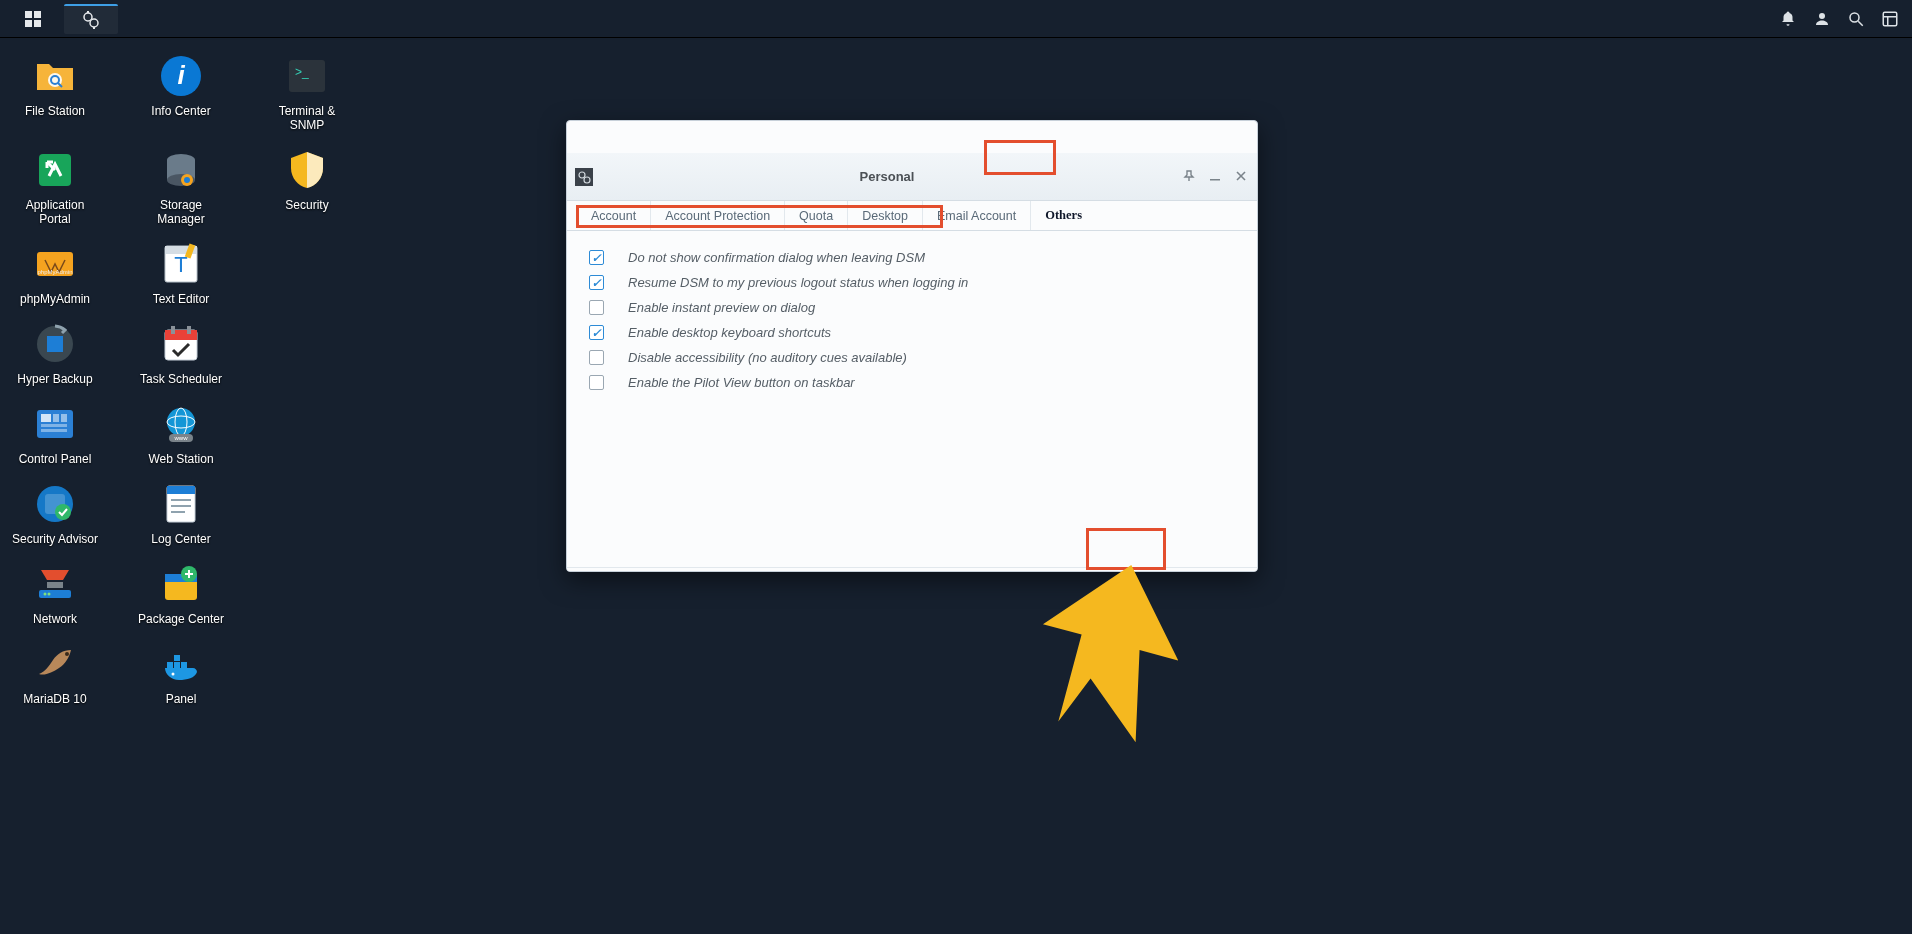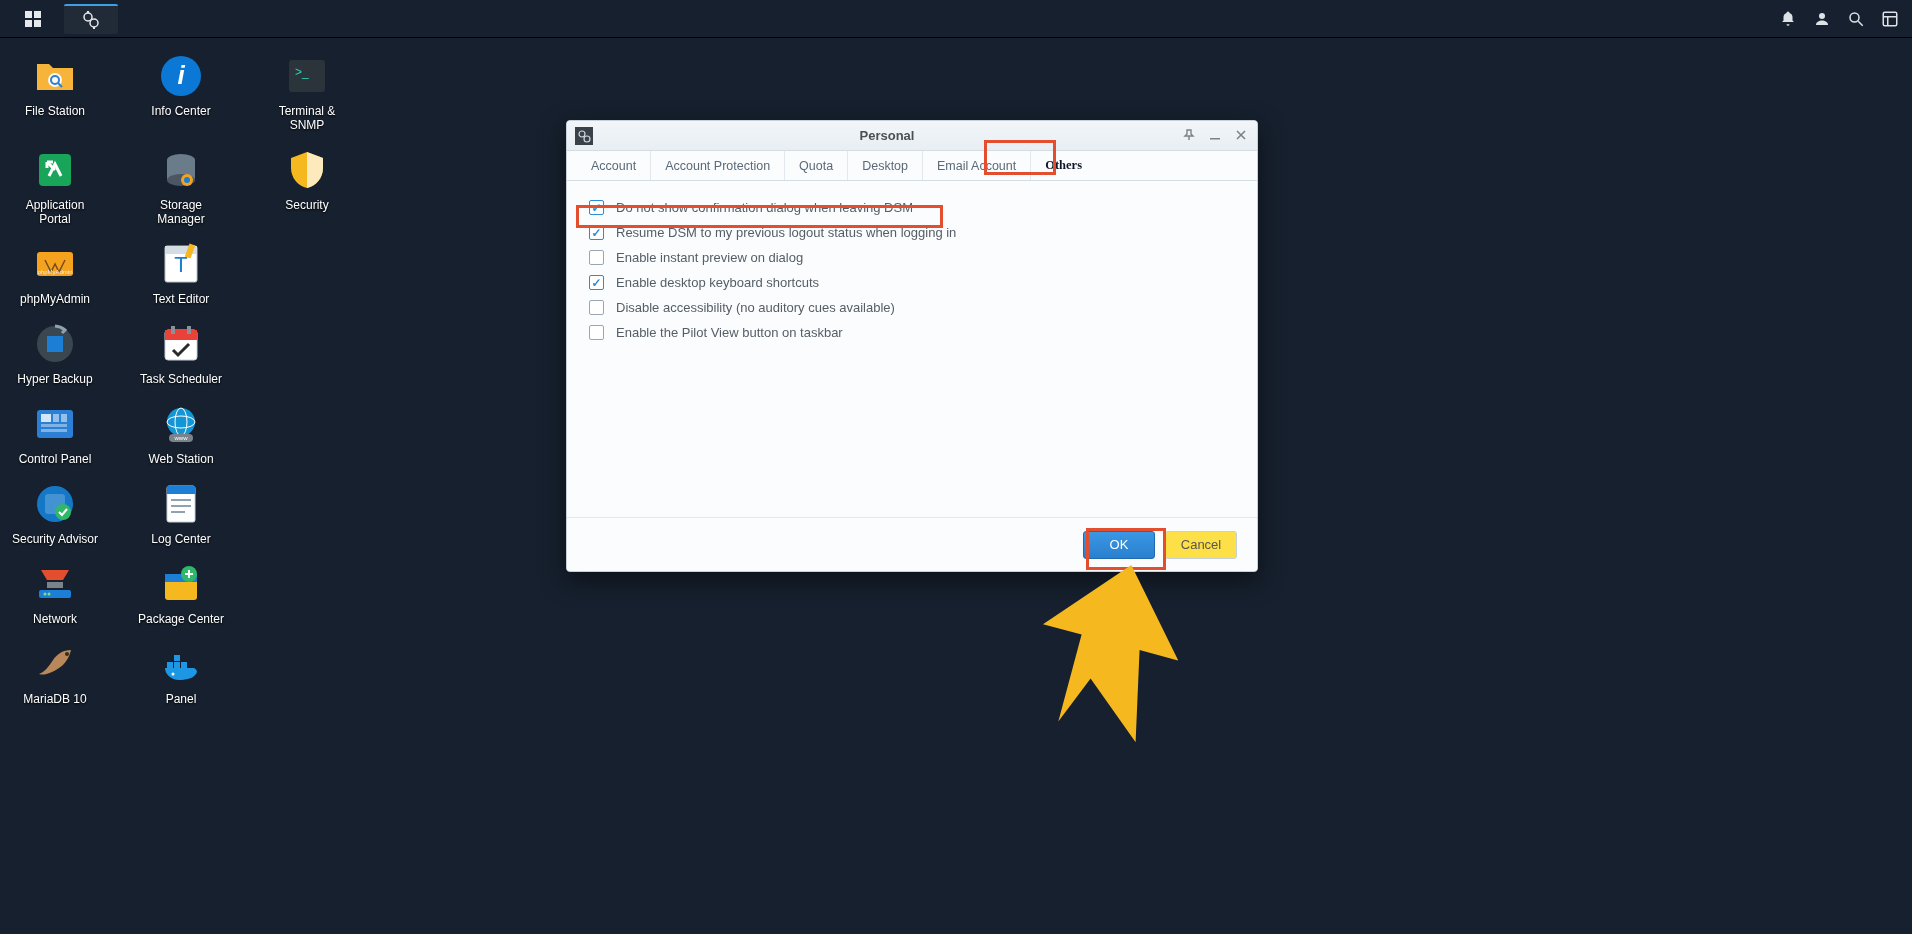--- a/index.html
+++ b/index.html
@@ -16,34 +16,34 @@
 
 .desktop { position: relative; padding: 14px 10px; }
 .icon-grid { display: flex; flex-direction: column; gap: 14px; }
 .icon-row { display: flex; gap: 36px; }
 .desktop-icon { width: 90px; display:flex; flex-direction:column; align-items:center; cursor:pointer; }
 .desktop-icon .icon-box { width: 48px; height: 48px; border-radius: 6px; display:flex; align-items:center; justify-content:center; margin-bottom:4px; }
 .desktop-icon .icon-label { color:#fff; font-size:12px; text-align:center; line-height:14px; text-shadow: 0 1px 2px #000; }
 
 
 .window { position: absolute; left: 566px; top: 120px; width: 692px; height: 452px; background: #fbfcfd; border: 1px solid #c7d0d9; border-radius: 4px; box-shadow: 0 8px 24px rgba(0,0,0,0.5); overflow:hidden; }
-.window-titlebar { height: 30px; background: linear-gradient(#f2f6f9,#e8eef3); display:flex; align-items:center; padding:0 8px; border-bottom:1px solid #d5dde4; }
+.window-titlebar { height: 48px; background: linear-gradient(#f2f6f9,#e8eef3); display:flex; align-items:center; padding:0 8px; border-bottom:1px solid #d5dde4;margin-top:32px; }
 .window-title-icon { width:18px; height:18px; }
 .window-title { flex:1; text-align:center; font-size:13px; font-weight:bold; color:#4b5055; }
 .window-controls { display:flex; gap:10px; color:#7a838a; }
 .window-controls span { cursor:pointer; width:16px; text-align:center; }
 
 .window-tabs { height: 30px; display:flex; border-bottom:1px solid #d5dde4; padding: 0 10px; }
 .tab { padding: 0 14px; font-size: 12.5px; color:#5a6a78; display:flex; align-items:center; border-right:1px solid #e2e8ed; cursor:pointer; position:relative; }
 .tab:last-child { border-right:none; }
 .tab.active { color:#0f172a; font-weight:bold;font-family:Liberation Serif, serif; }
 .tab.active::after { content:''; position:absolute; bottom:-6px; left:50%; transform:translateX(-50%); border:5px solid transparent; border-bottom-color:#fbfcfd; }
 
 .window-body { padding: 14px 22px 10px 22px; height: 336px; }
-.checkrow { display:flex; align-items:center; gap:12px; font-size:13px; color:#555e66; padding: 5px 0; }
+.checkrow { display:flex; align-items:center; gap:24px; font-size:13px; color:#555e66; padding: 5px 0; font-style: italic; }
 .checkbox { width:15px; height:15px; border:1px solid #9aa7b2; border-radius:2px; background:#fff; display:flex; align-items:center; justify-content:center; cursor:pointer; flex-shrink:0; }
 .checkbox.checked { border-color:#2d8bd6; }
 .checkbox.checked::after { content:'✓'; color:#2d8bd6; font-size:12px; font-weight:bold; line-height:1; }
 
 .window-footer { height: 54px; border-top:1px solid #e2e8ed; display:flex; align-items:center; justify-content:flex-end; gap:10px; padding: 0 20px; background:#fbfcfd; }
 .btn { min-width: 72px; height: 28px; border:1px solid #c7d0d9; border-radius:3px; font-size:13px; cursor:pointer; background:#fde047; color:#555; }
 .btn.primary { background: linear-gradient(#3a97e3,#2a80cf); border-color:#1f6aaf; color:#fff;margin-left:20px; }
 
 
 .hl { position:absolute; border:3px solid #e34e2e; pointer-events:none; }

